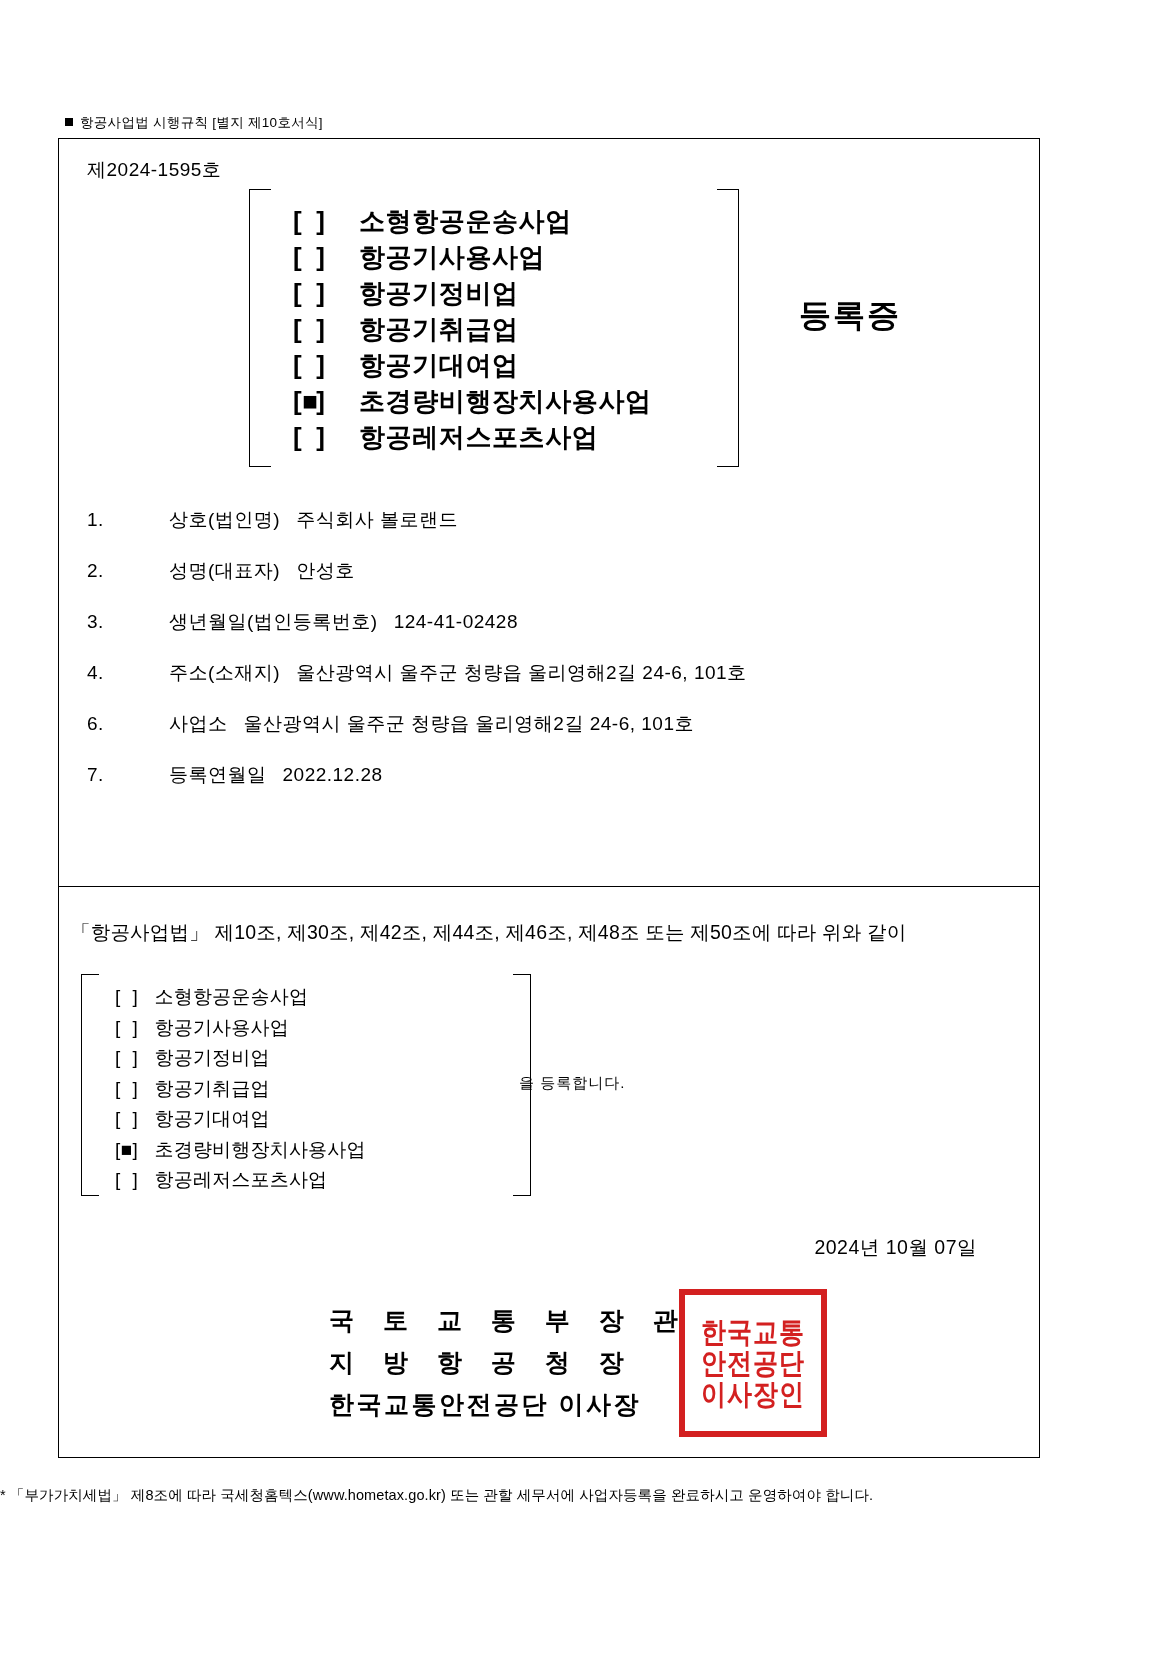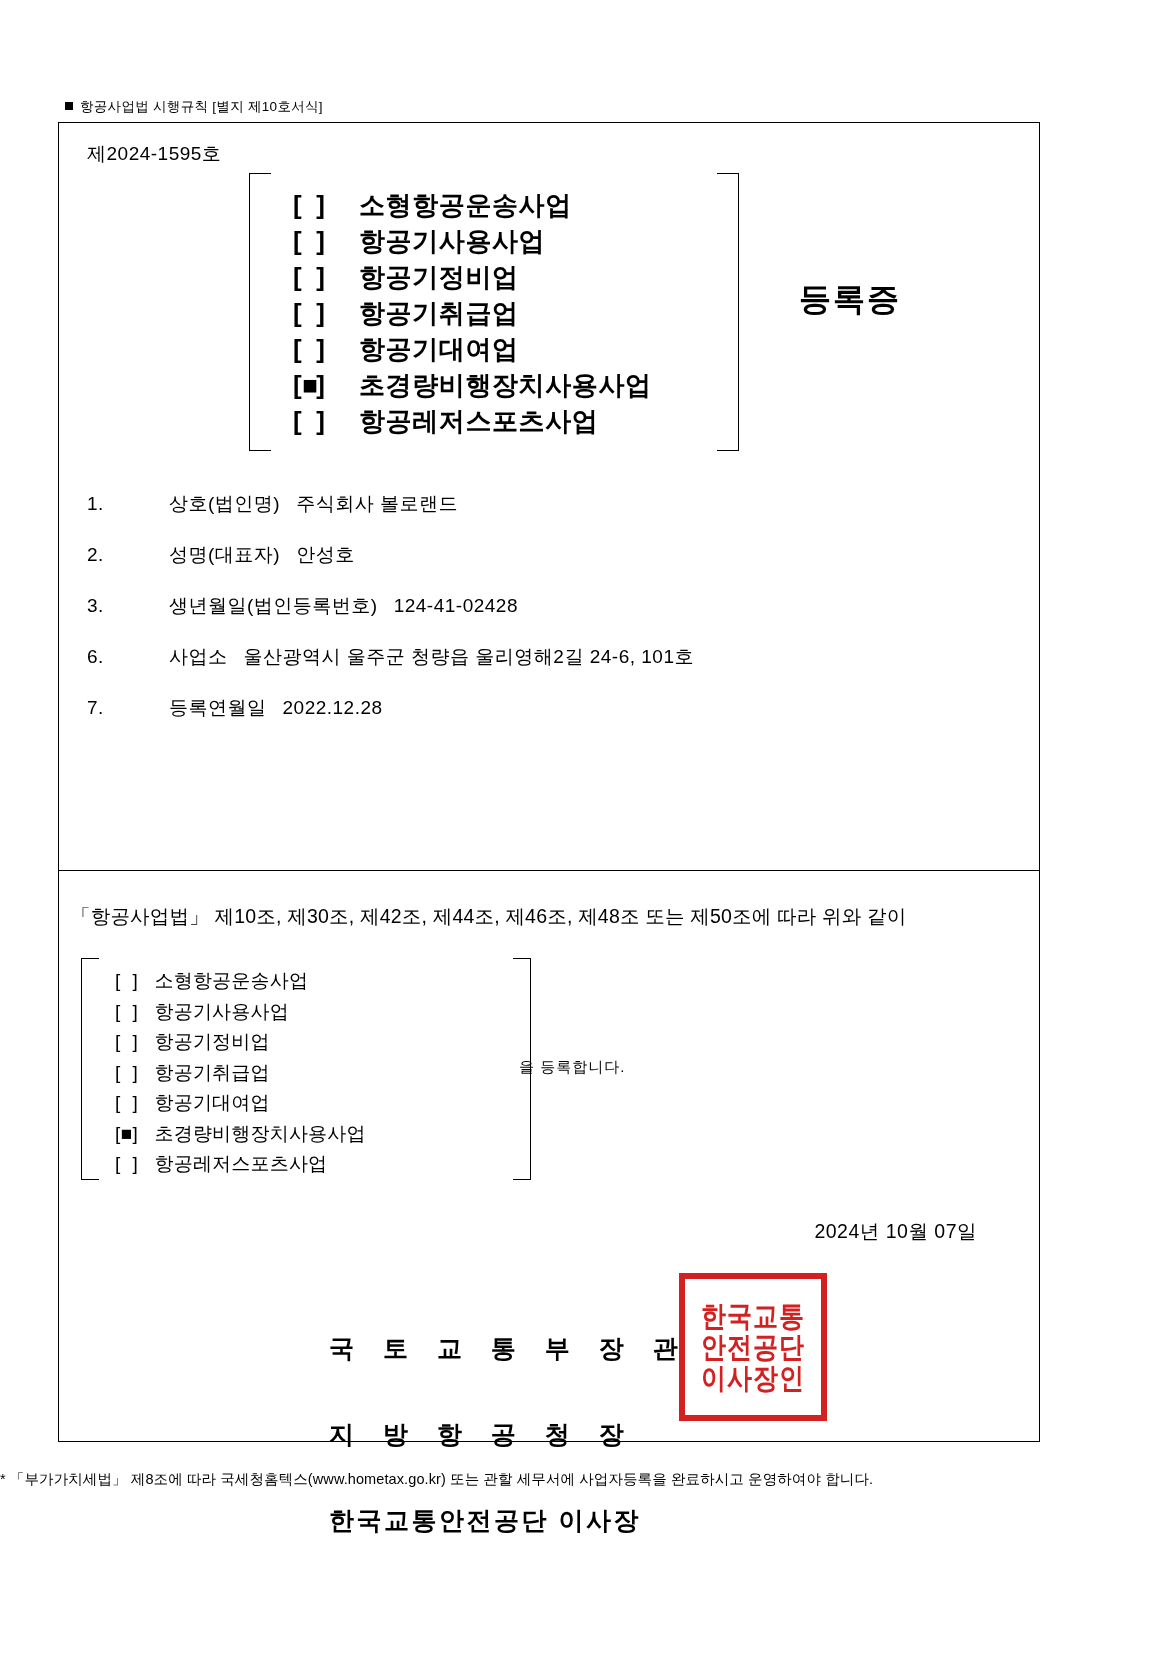--- a/index.html
+++ b/index.html
@@ -10,21 +10,21 @@
   body {
     width: 1174px;
     height: 1672px;
     font-family: "Liberation Sans", sans-serif;
     color: #000000;
     position: relative;
     overflow: hidden;
   }
   .page {
     position: absolute;
-    left: 0; top: 0;
+    left: 0; top: 16px;
     width: 1174px;
     height: 1533px;
   }
 
   
   .form-note {
     position: absolute;
     left: 65px;
     top: 98px;
     font-size: 13.5px;
@@ -221,21 +221,20 @@
     top: 1160px;
     width: 620px;
   }
   .signer {
     font-size: 25px;
     font-weight: bold;
     height: 42px;
     line-height: 42px;
     text-align: left;
     white-space: nowrap;
-    margin-top: 44px;
   }
   .signer.sp { letter-spacing: 11px; }
   .signer.sp2 { letter-spacing: 2.5px; }
 
   
   .seal {
     position: absolute;
     left: 620px;
     top: 1150px;
     width: 148px;
@@ -318,20 +317,23 @@
       <div class="field">
         <span class="num">1.</span><span class="lbl">상호(법인명)</span><span class="val">주식회사 볼로랜드</span>
       </div>
       <div class="field">
         <span class="num">2.</span><span class="lbl">성명(대표자)</span><span class="val">안성호</span>
       </div>
       <div class="field">
         <span class="num">3.</span><span class="lbl">생년월일(법인등록번호)</span><span class="val">124-41-02428</span>
       </div>
       <div class="field">
+        <span class="num">4.</span><span class="lbl">주소(소재지)</span><span class="val">울산광역시 울주군 청량읍 울리영해2길 24-6, 101호</span>
+      </div>
+      <div class="field">
         <span class="num">6.</span><span class="lbl">사업소</span><span class="val">울산광역시 울주군 청량읍 울리영해2길 24-6, 101호</span>
       </div>
       <div class="field">
         <span class="num">7.</span><span class="lbl">등록연월일</span><span class="val">2022.12.28</span>
       </div>
     </div>
 
     <div class="divider"></div>
 
     <div class="law-line">「항공사업법」 제10조, 제30조, 제42조, 제44조, 제46조, 제48조 또는 제50조에 따라 위와 같이</div>

